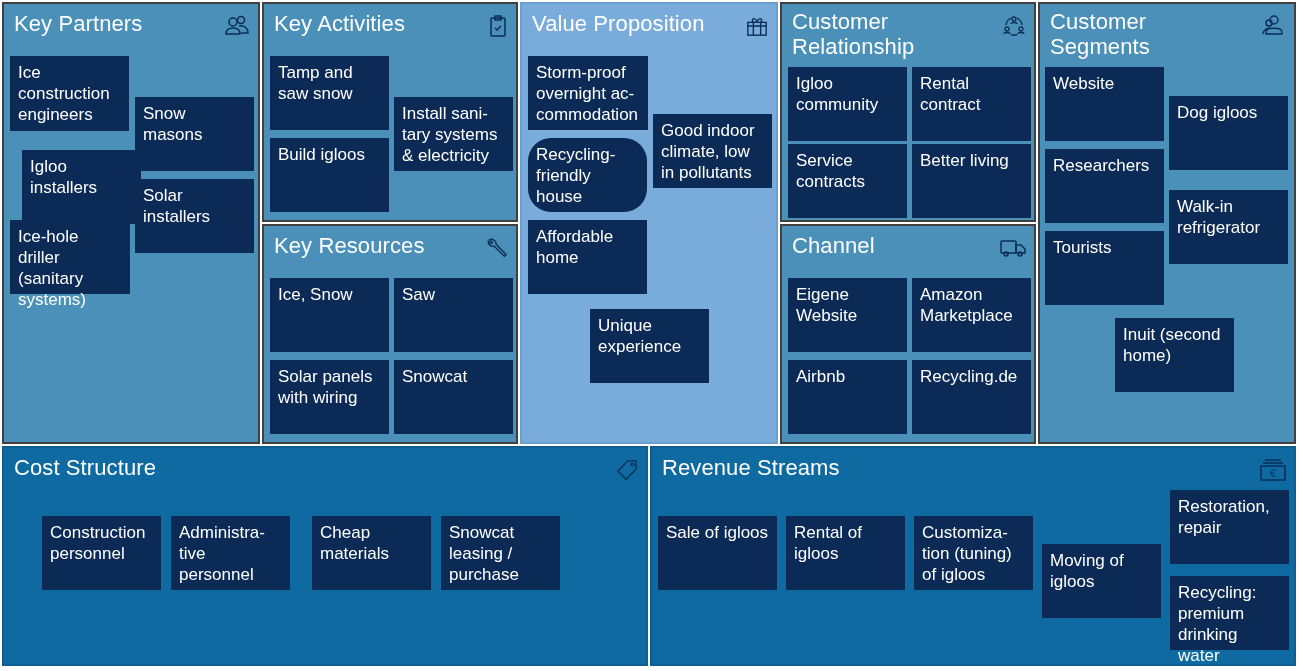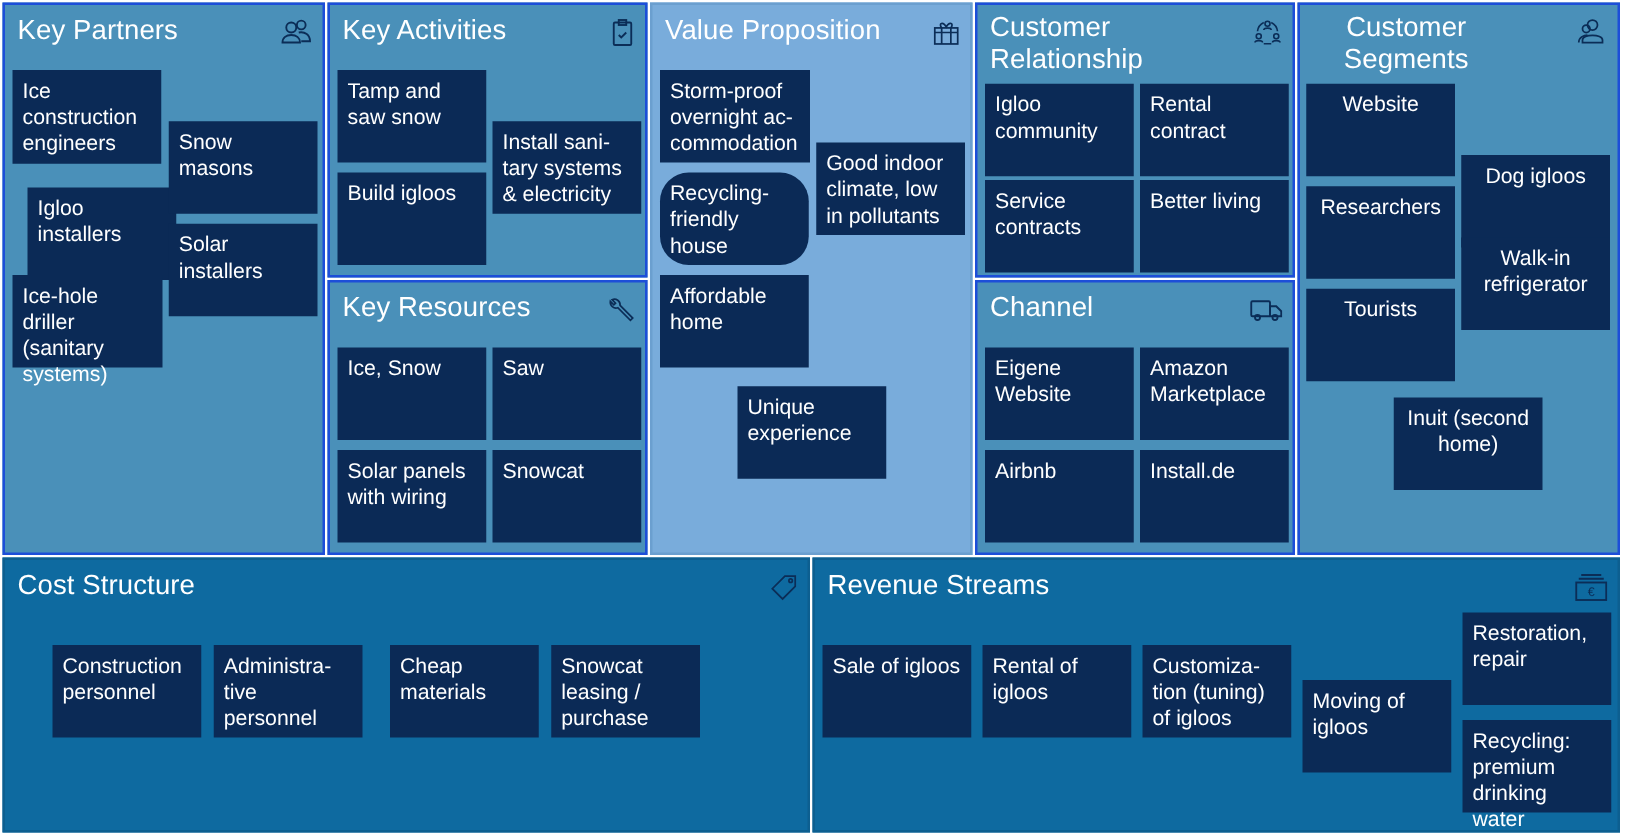--- a/index.html
+++ b/index.html
@@ -1,20 +1,20 @@
 <!DOCTYPE html>
 <html><head>
 <meta charset="utf-8">
 <style>
   html, body { margin: 0; padding: 0; }
   body {
     width: 1300px; height: 671px; background: #ffffff; position: relative; overflow: hidden;
     font-family: "Liberation Sans", sans-serif;
   }
-  .panel { position: absolute; box-sizing: border-box; border: 2px solid #1d4ed8; }
+  .panel { position: absolute; box-sizing: border-box; border: 2px solid #404040; }
   .panel.mid { background: #4a90b9; }
   .panel.vp { background: #79acdb; border-color: #6b9fcf; }
   .panel.bottom { background: #0e6aa0; border-color: #0d5f90; }
   .ptitle {
     position: absolute; left: 10px; top: 7px; color: #ffffff; font-size: 22px; line-height: 25px;
     letter-spacing: 0.1px;
   }
   .picon { position: absolute; right: 8px; top: 10px; width: 26px; height: 24px; color: #0b2d57; }
   .picon svg { width: 100%; height: 100%; }
   .card {
@@ -110,37 +110,37 @@
     <svg viewBox="0 0 26 20" fill="none" stroke="currentColor" stroke-width="1.5">
         <rect x="1" y="3" width="15" height="12" rx="1"></rect>
         <path d="M16 7h5l4 4v4h-9z"></path>
         <circle cx="6" cy="16" r="2"></circle>
         <circle cx="20" cy="16" r="2"></circle>
       </svg>
   </div>
   <div class="card" style="left:6px;top:52px;">Eigene Website</div>
   <div class="card" style="left:130px;top:52px;">Amazon Marketplace</div>
   <div class="card" style="left:6px;top:134px;">Airbnb</div>
-  <div class="card" style="left:130px;top:134px;">Install.de</div>
+  <div class="card" style="left:130px;top:134px;">Recycling.de</div>
 </div>
 
-<div class="panel mid" style="left:1038px;top:2px;width:258px;height:442px;text-align:center;">
+<div class="panel mid" style="left:1038px;top:2px;width:258px;height:442px;">
   <div class="ptitle" style="top:5px;width:150px;">Customer Segments</div>
   <div class="picon">
     <svg viewBox="0 0 26 24" fill="none" stroke="currentColor" stroke-width="1.4">
         <circle cx="14" cy="6" r="4"></circle>
         <path d="M6 18c0-5 16-5 16 0v2H6z"></path>
         <path d="M3 20c0-4 4-6 7-6"></path>
         <circle cx="9" cy="9" r="3"></circle>
       </svg>
   </div>
   <div class="card" style="left:5px;top:63px;">Website</div>
   <div class="card" style="left:5px;top:145px;">Researchers</div>
   <div class="card" style="left:5px;top:227px;">Tourists</div>
-  <div class="card" style="left:129px;top:120px;">Dog igloos</div>
+  <div class="card" style="left:129px;top:92px;">Dog igloos</div>
   <div class="card" style="left:129px;top:186px;">Walk-in refrigerator</div>
   <div class="card" style="left:75px;top:314px;">Inuit (second home)</div>
 </div>
 
 <div class="panel bottom" style="left:2px;top:446px;width:646px;height:220px;">
   <div class="ptitle">Cost Structure</div>
   <div class="picon" style="width:22px;">
     <svg viewBox="0 0 24 24" fill="none" stroke="currentColor" stroke-width="1.5">
         <path d="M13 2h9v9L11 22 2 13z"></path>
         <circle cx="18" cy="6" r="1.5"></circle>

